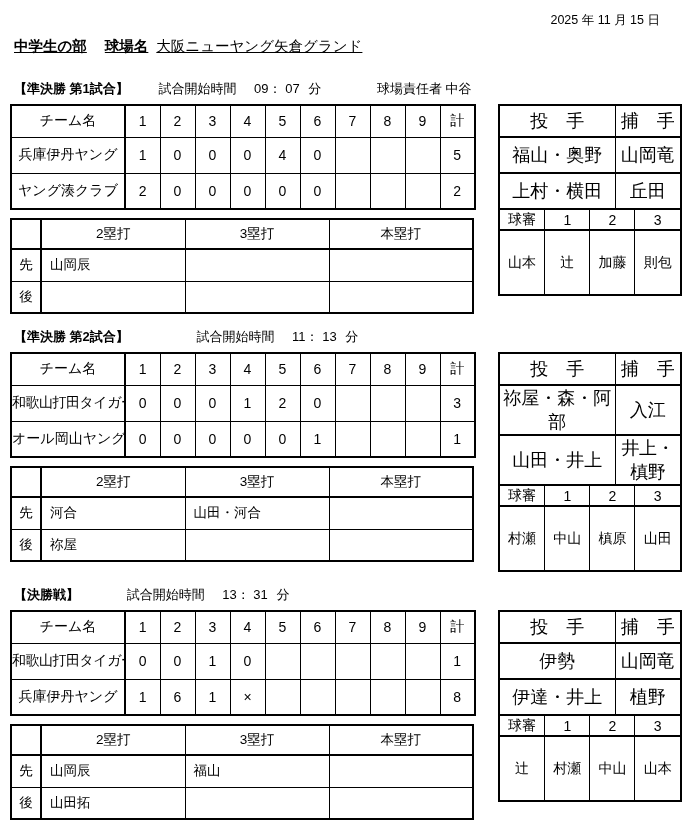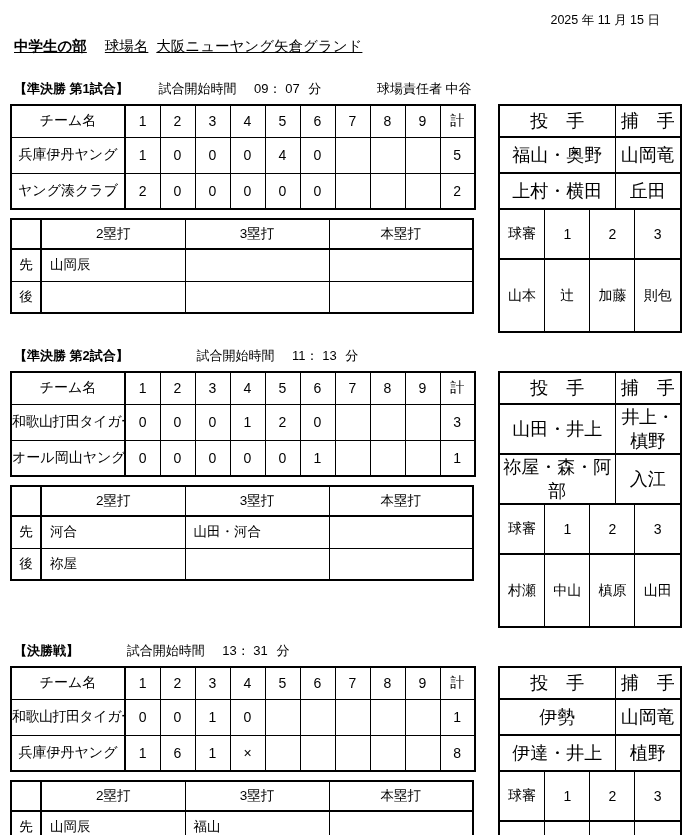--- a/index.html
+++ b/index.html
@@ -5,21 +5,21 @@
   html,body{margin:0;padding:0;background:#fff;color:#000;}
   body{width:682px;font-family:"Liberation Sans","DejaVu Sans",sans-serif;}
 
   .page{padding-top:8px;}
   .title{text-align:center;font-size:21px;font-weight:bold;text-decoration:underline;
          letter-spacing:1px;margin:0 0 4px 0;}
   .date-line{text-align:right;padding-right:22px;font-size:12.5px;margin:4px 0 8px 0;}
   .division-line{margin:0 0 24px 14px;font-size:14.5px;}
   .division-label{font-weight:bold;text-decoration:underline;margin-right:18px;}
   .venue-group{text-decoration:underline;}
-  .venue-label{font-weight:normal;margin-right:8px;}
+  .venue-label{font-weight:bold;margin-right:8px;}
 
   .game{margin:0 0 14px 10px;}
   .game-header{font-size:13px;margin:0 0 6px 4px;white-space:nowrap;}
   .gh-title{font-weight:bold;}
   .gh-label{margin-left:26px;}
   .game-2 .gh-label{margin-left:64px;}
   .game-3 .gh-label{margin-left:44px;}
   .gh-time{margin-left:14px;}
   .gh-min{margin-left:5px;}
   .gh-manager{margin-left:52px;}
@@ -54,23 +54,23 @@
   .bat td{border-left:1px solid #000;border-bottom:2px solid #000;text-align:center;font-size:18px;}
   .bat td:first-child{border-left:none;}
   .bat .bat-head{height:31px;}
   .bat .bat-row{height:36px;border-radius:7px;}
   .b-p{width:64%;}.b-c{width:36%;}
 
   
   .ump{width:100%;}
   .ump td{border-left:1px solid #000;text-align:center;font-size:14px;}
   .ump td:first-child{border-left:none;}
-  .ump .ump-head{height:49px;}
+  .ump .ump-head{height:20px;}
   .ump .ump-head td{border-bottom:2px solid #000;}
-  .ump .ump-names{height:72px;}
+  .ump .ump-names{height:64px;}
   .u-c{width:25%;}
 
   .tiny{font-size:8.5px;letter-spacing:-0.5px;}
   .small{font-size:9.5px;letter-spacing:-0.5px;}
 </style>
 </head>
 <body>
 
 <div class="page">
 
@@ -321,26 +321,26 @@
           <colgroup>
               <col class="b-p">
               <col class="b-c">
             </colgroup>
           <tbody>
               <tr class="bat-head">
             <td>投　手</td>
             <td>捕　手</td>
           </tr>
           <tr class="bat-row">
+            <td>祢屋・森・阿部</td>
+            <td>入江</td>
+          </tr>
+          <tr class="bat-row">
             <td>山田・井上</td>
             <td class="small">井上・槙野</td>
-          </tr>
-          <tr class="bat-row">
-            <td>祢屋・森・阿部</td>
-            <td>入江</td>
           </tr>
         </tbody>
           </table>
         <table class="ump">
           <colgroup>
               <col class="u-c">
               <col class="u-c">
               <col class="u-c">
               <col class="u-c">
             </colgroup>

